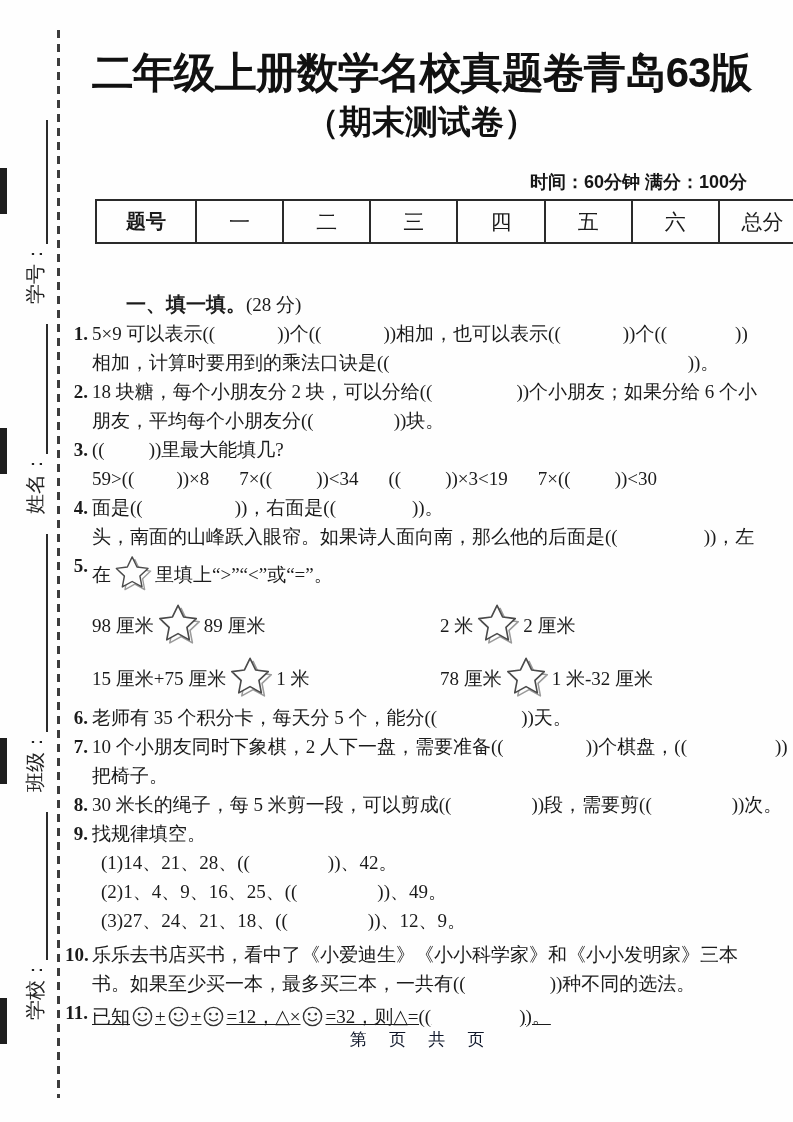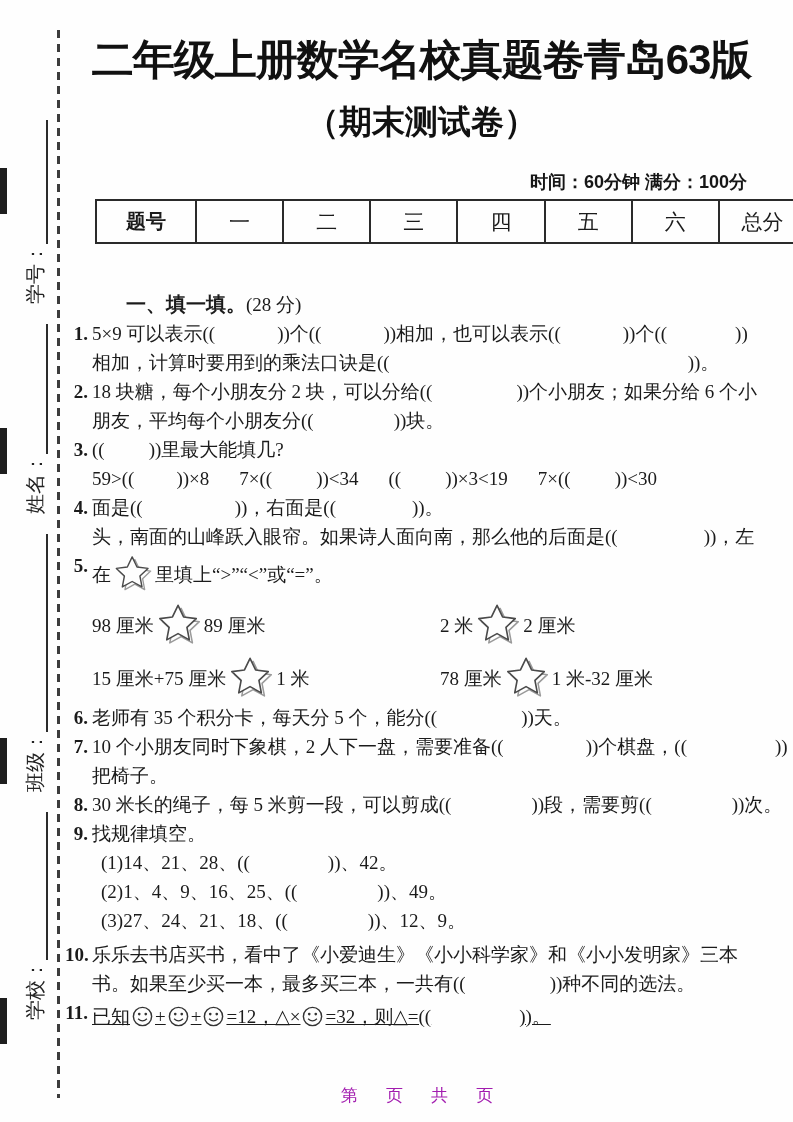--- a/index.html
+++ b/index.html
@@ -23,21 +23,21 @@
   }
   .side-field{display:flex;align-items:flex-end;margin-right:20px;white-space:nowrap;}
   .side-label{line-height:26px;}
   .side-blank{display:inline-block;height:24px;border-bottom:2px solid #2c2c2c;}
   .side-field:nth-child(1) .side-blank{width:148px;}
   .side-field:nth-child(2) .side-blank{width:198px;}
   .side-field:nth-child(3) .side-blank{width:130px;}
   .side-field:nth-child(4) .side-blank{width:124px;}
   
   .title{
-    position:absolute;top:32px;left:60px;right:10px;margin:0;
+    position:absolute;top:45px;left:60px;right:10px;margin:0;
     text-align:center;font-family:"Liberation Sans","DejaVu Sans",sans-serif;
     font-size:42px;font-weight:bold;letter-spacing:-1px;color:#111;
   }
   .subtitle{
     position:absolute;top:100px;left:60px;right:10px;margin:0;
     text-align:center;font-family:"Liberation Sans","DejaVu Sans",sans-serif;
     font-size:33px;font-weight:bold;color:#111;
   }
   .meta{
     position:absolute;top:170px;right:46px;
@@ -74,22 +74,22 @@
   .line.cmp{height:50px;display:flex;align-items:center;margin-top:3px;white-space:nowrap;}
   .cmp .col0{width:348px;display:flex;align-items:center;}
   .cmp .col1{display:flex;align-items:center;}
   .blank{display:inline-block;height:2px;vertical-align:baseline;}
   .spacer{display:inline-block;height:2px;vertical-align:baseline;}
   .star{width:46px;height:46px;margin:0 2px;flex:0 0 auto;vertical-align:middle;}
   .tall .star{width:40px;height:40px;}
   .smiley{width:23px;height:23px;margin:0 1px;flex:0 0 auto;}
   
   .footer{
-    position:absolute;top:1084px;left:60px;right:10px;text-align:center;
-    font-size:17px;letter-spacing:9px;color:#a21caf;font-family:Liberation Mono, monospace;
+    position:absolute;top:1028px;left:60px;right:10px;text-align:center;
+    font-size:17px;letter-spacing:9px;color:#0f172a;
   }
 </style>
 </head>
 <body>
 
 <div class="page">
 
   <div class="edge-mark" style="top:168px"></div>
   <div class="edge-mark" style="top:428px"></div>
   <div class="edge-mark" style="top:738px"></div>

